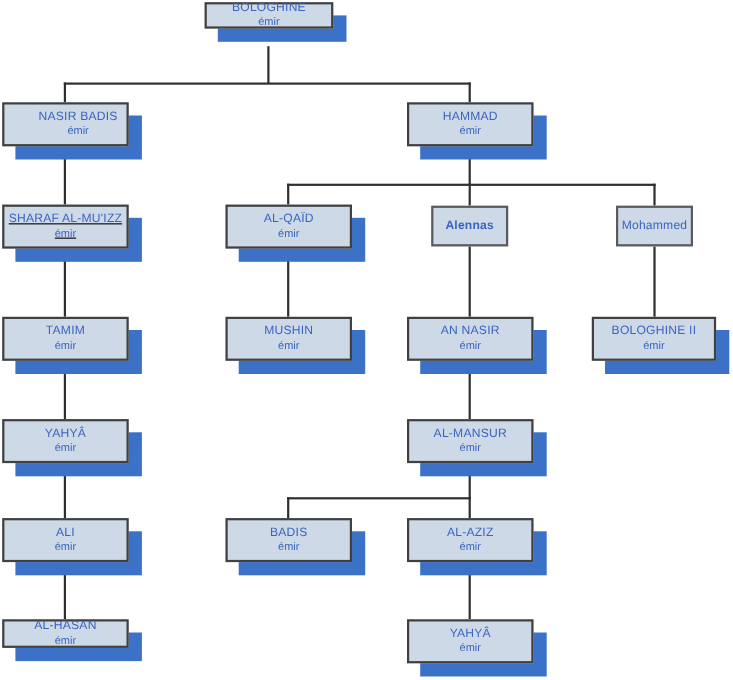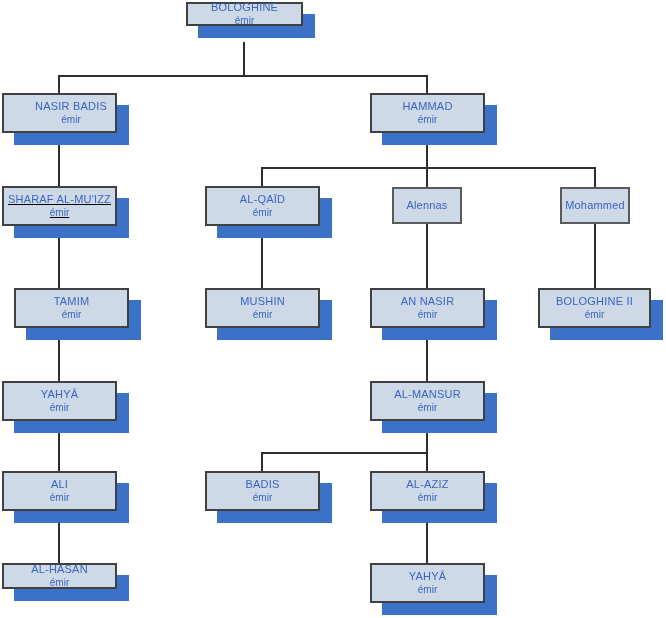--- a/index.html
+++ b/index.html
@@ -94,27 +94,27 @@
         <span class="sublabel">émir</span>
       </div>
       <div class="node shadow" style="left: 2px; top: 186px; width: 115px; height: 40px; text-decoration: underline;">
         <span class="label">SHARAF AL-MU'IZZ</span>
         <span class="sublabel">émir</span>
       </div>
       <div class="node shadow" style="left: 205px; top: 186px; width: 115px; height: 40px;">
         <span class="label">AL-QAÏD</span>
         <span class="sublabel">émir</span>
       </div>
-      <div class="node plain" style="left: 392px; top: 187px; width: 70px; height: 37px;">
+      <div class="node plain" style="left: 392px; top: 187px; width: 70px; height: 37px; font-weight: bold;">
         <span class="label">Alennas</span>
       </div>
       <div class="node plain" style="left: 560px; top: 187px; width: 70px; height: 37px;">
         <span class="label">Mohammed</span>
       </div>
-      <div class="node shadow" style="left: 2px; top: 288px; width: 115px; height: 40px; margin-left: 12px;">
+      <div class="node shadow" style="left: 2px; top: 288px; width: 115px; height: 40px;">
         <span class="label">TAMIM</span>
         <span class="sublabel">émir</span>
       </div>
       <div class="node shadow" style="left: 205px; top: 288px; width: 115px; height: 40px;">
         <span class="label">MUSHIN</span>
         <span class="sublabel">émir</span>
       </div>
       <div class="node shadow" style="left: 370px; top: 288px; width: 115px; height: 40px;">
         <span class="label">AN NASIR</span>
         <span class="sublabel">émir</span>

